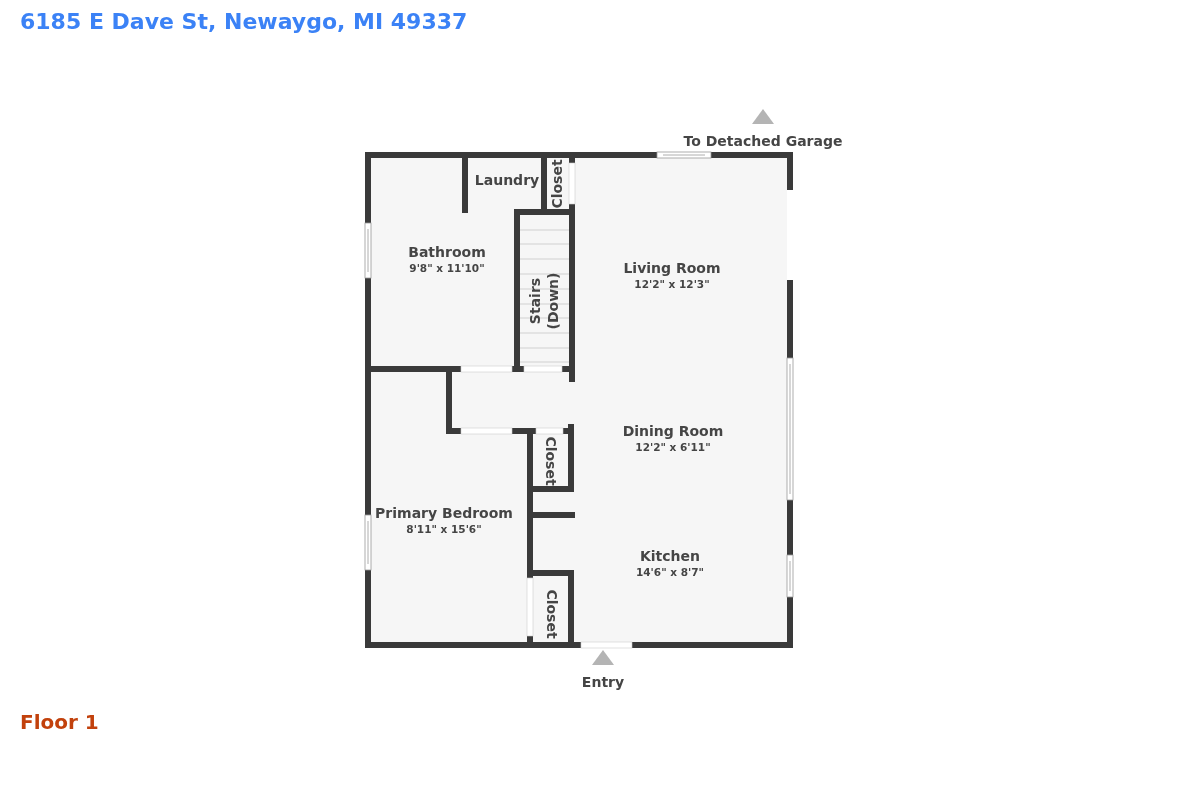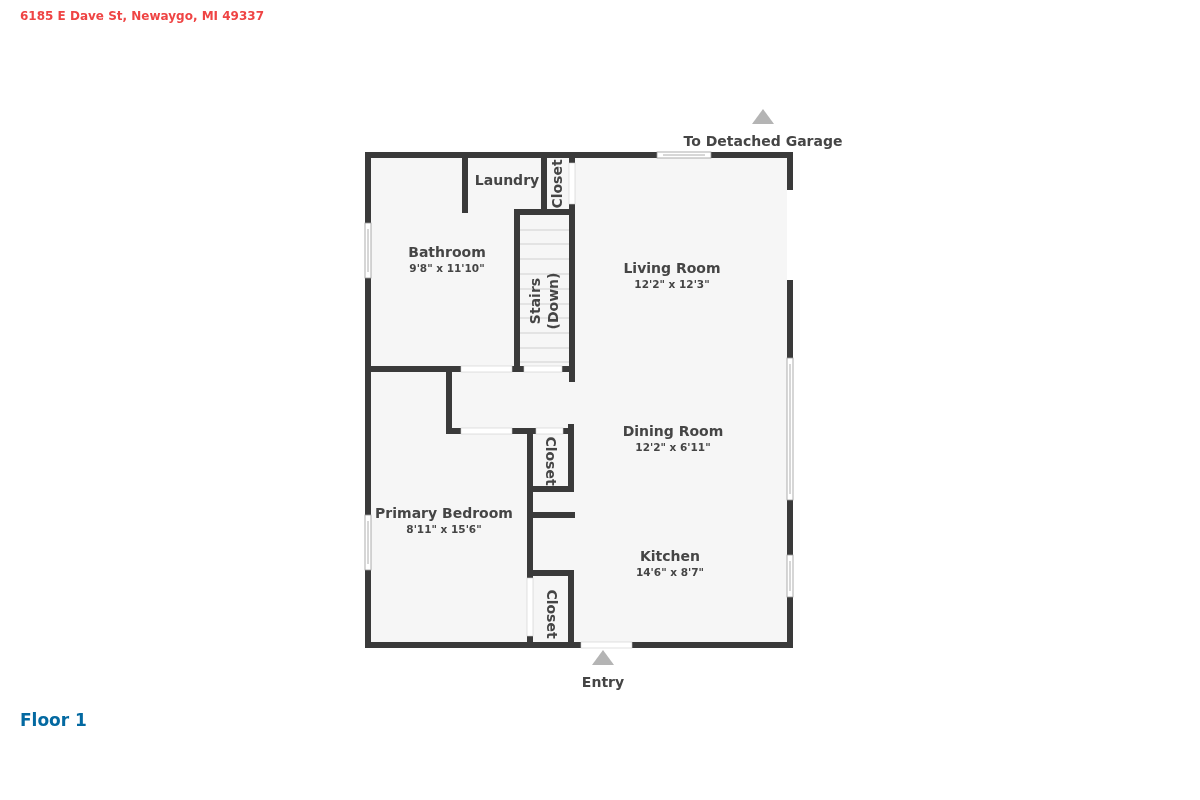--- a/index.html
+++ b/index.html
@@ -1,19 +1,19 @@
 <!DOCTYPE html>
 <html><head>
   <meta charset="utf-8">
   <style>
     html, body { margin: 0; padding: 0; background: #ffffff; }
     body { width: 1200px; height: 800px; position: relative; overflow: hidden;
            font-family: "DejaVu Sans", sans-serif; color: #3a3a3a; }
-    .addr { position: absolute; left: 20px; top: 9px; font-size: 12px; font-weight: bold; color: #ef4444; }
-    .floor { position: absolute; left: 20px; top: 710px; font-size: 17px; font-weight: bold; color: #0369a1; }
+    .addr { position: absolute; left: 20px; top: 9px; font-size: 22px; font-weight: bold; color: #3b82f6; }
+    .floor { position: absolute; left: 20px; top: 710px; font-size: 20px; font-weight: bold; color: #c2410c; }
     svg { position: absolute; left: 0; top: 0; }
     .room-name { font-family: "DejaVu Sans", sans-serif; font-size: 14px; font-weight: bold; fill: #454545; }
     .room-dim { font-family: "DejaVu Sans", sans-serif; font-size: 10.5px; font-weight: bold; fill: #454545; }
     .lbl { font-family: "DejaVu Sans", sans-serif; font-size: 14px; font-weight: bold; fill: #454545; }
   </style>
 </head>
 <body>
 
 <div class="addr">6185 E Dave St, Newaygo, MI 49337</div>
 

